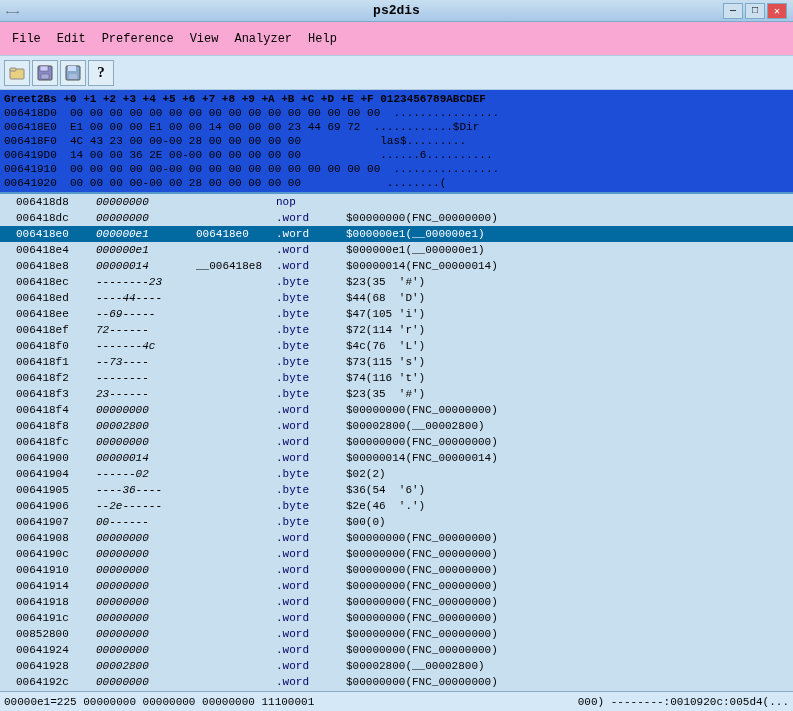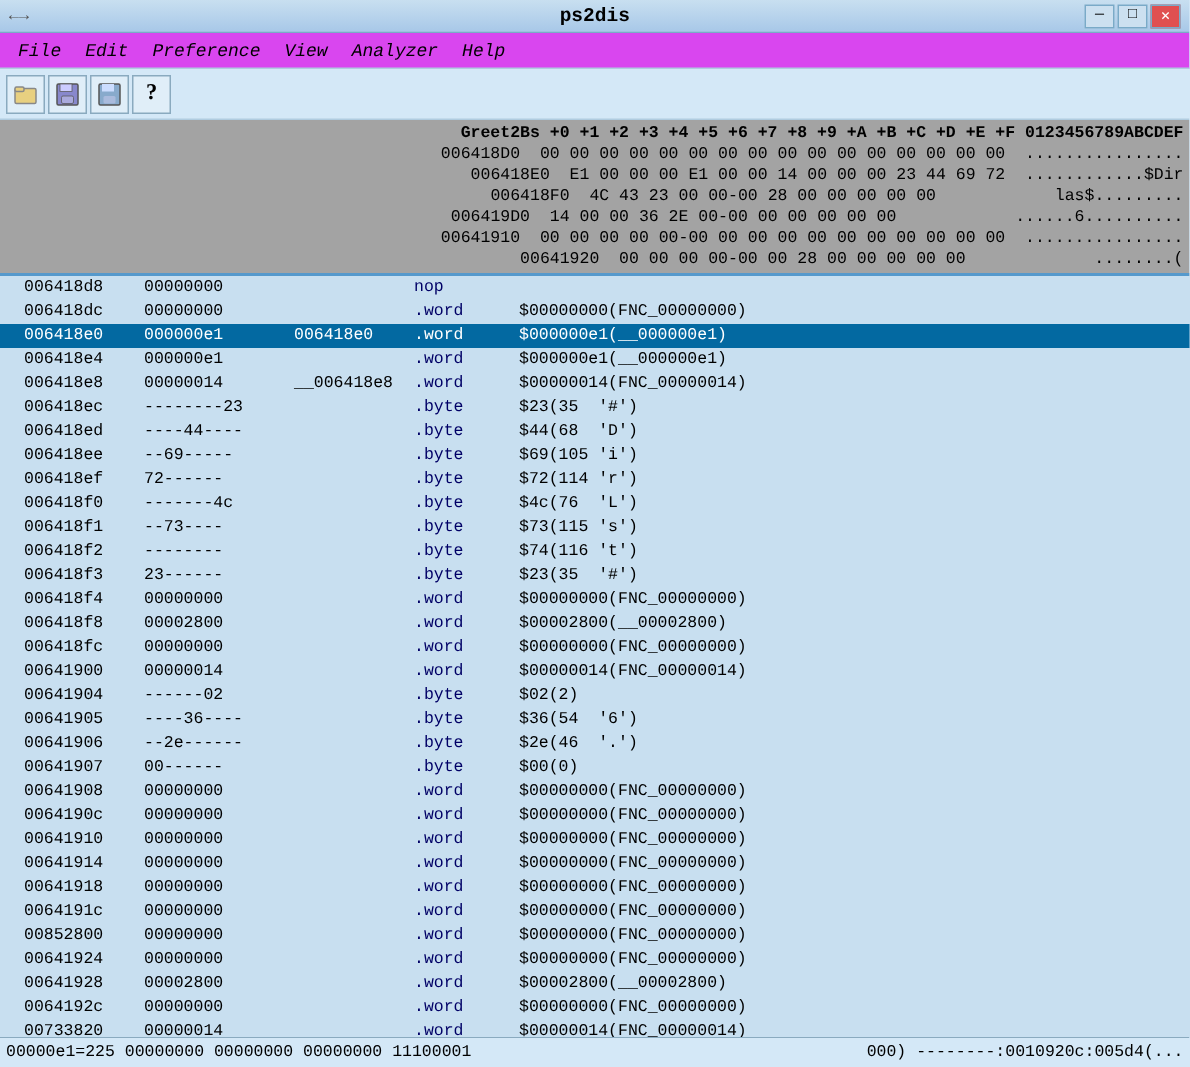--- a/index.html
+++ b/index.html
@@ -35,28 +35,27 @@
       font-size: 10px;
       cursor: pointer;
     }
     .win-btn.close-btn {
       background: #e05050;
       color: white;
       font-weight: bold;
     }
     
     #menu-bar {
-      background: #d946ef;
-      height: 24px;
+      background: #f9a8d4;
+      height: 34px;
       display: flex;
       align-items: center;
       padding: 0 4px;
       border-bottom: 1px solid #b0cce0;
       flex-shrink: 0;
-      font-style: italic;
     }
     .menu-item {
       padding: 2px 8px;
       font-size: 12px;
       color: #000;
       cursor: pointer;
     }
     
     #toolbar {
       background: #d4e8f7;
@@ -74,27 +73,26 @@
       background: #e0eef8;
       border: 1px solid #8aaabf;
       display: flex;
       align-items: center;
       justify-content: center;
       cursor: pointer;
       font-size: 14px;
     }
     
     #hex-area {
-      background: #a3a3a3;
+      background: #1d4ed8;
       flex-shrink: 0;
       border-bottom: 2px solid #5599cc;
       font-size: 11px;
       padding: 2px 4px;
       color: #000;
-      text-align: right;
     }
     .hex-header {
       color: #000;
       font-weight: bold;
       padding: 1px 0;
     }
     .hex-row {
       font-family: 'Courier New', monospace;
       font-size: 11px;
       white-space: pre;
@@ -117,21 +115,21 @@
     }
     .disasm-row.selected {
       background: #0369a1;
       color: white;
     }
     .disasm-row.selected .col-mnemonic,
     .disasm-row.selected .col-operand {
       color: white;
     }
     .col-addr { width: 80px; }
-    .col-bytes { width: 100px; }
+    .col-bytes { width: 100px; font-style: italic; }
     .col-label { width: 80px; }
     .col-mnemonic { width: 70px; color: #000060; }
     .col-operand { flex: 1; color: #000; }
     
     #status-bar {
       background: #d4e8f7;
       height: 20px;
       border-top: 1px solid #8aaabf;
       display: flex;
       align-items: center;
@@ -204,21 +202,21 @@
 
 <div id="disasm-area">
   <div id="disasm-rows">
       <div class="disasm-row"><span class="col-addr">006418d8 </span><span class="col-bytes">00000000  </span><span class="col-label">            </span><span class="col-mnemonic" style="color: rgb(0, 0, 102);">nop     </span><span class="col-operand"></span></div>
       <div class="disasm-row"><span class="col-addr">006418dc </span><span class="col-bytes">00000000  </span><span class="col-label">            </span><span class="col-mnemonic" style="color: rgb(0, 0, 102);">.word   </span><span class="col-operand">$00000000(FNC_00000000)</span></div>
       <div class="disasm-row selected"><span class="col-addr">006418e0 </span><span class="col-bytes">000000e1  </span><span class="col-label">006418e0    </span><span class="col-mnemonic">.word   </span><span class="col-operand">$000000e1(__000000e1)</span></div>
       <div class="disasm-row"><span class="col-addr">006418e4 </span><span class="col-bytes">000000e1  </span><span class="col-label">            </span><span class="col-mnemonic" style="color: rgb(0, 0, 102);">.word   </span><span class="col-operand">$000000e1(__000000e1)</span></div>
       <div class="disasm-row"><span class="col-addr">006418e8 </span><span class="col-bytes">00000014  </span><span class="col-label">__006418e8  </span><span class="col-mnemonic" style="color: rgb(0, 0, 102);">.word   </span><span class="col-operand">$00000014(FNC_00000014)</span></div>
       <div class="disasm-row"><span class="col-addr">006418ec </span><span class="col-bytes">--------23</span><span class="col-label">            </span><span class="col-mnemonic" style="color: rgb(0, 0, 102);">.byte   </span><span class="col-operand">$23(35  '#')</span></div>
       <div class="disasm-row"><span class="col-addr">006418ed </span><span class="col-bytes">----44----</span><span class="col-label">            </span><span class="col-mnemonic" style="color: rgb(0, 0, 102);">.byte   </span><span class="col-operand">$44(68  'D')</span></div>
-      <div class="disasm-row"><span class="col-addr">006418ee </span><span class="col-bytes">--69----- </span><span class="col-label">            </span><span class="col-mnemonic" style="color: rgb(0, 0, 102);">.byte   </span><span class="col-operand">$69(105 'i')</span></div>
+      <div class="disasm-row"><span class="col-addr">006418ee </span><span class="col-bytes">--69----- </span><span class="col-label">            </span><span class="col-mnemonic" style="color: rgb(0, 0, 102);">.byte   </span><span class="col-operand">$47(105 'i')</span></div>
       <div class="disasm-row"><span class="col-addr">006418ef </span><span class="col-bytes">72------  </span><span class="col-label">            </span><span class="col-mnemonic" style="color: rgb(0, 0, 102);">.byte   </span><span class="col-operand">$72(114 'r')</span></div>
       <div class="disasm-row"><span class="col-addr">006418f0 </span><span class="col-bytes">-------4c </span><span class="col-label">            </span><span class="col-mnemonic" style="color: rgb(0, 0, 102);">.byte   </span><span class="col-operand">$4c(76  'L')</span></div>
       <div class="disasm-row"><span class="col-addr">006418f1 </span><span class="col-bytes">--73----  </span><span class="col-label">            </span><span class="col-mnemonic" style="color: rgb(0, 0, 102);">.byte   </span><span class="col-operand">$73(115 's')</span></div>
       <div class="disasm-row"><span class="col-addr">006418f2 </span><span class="col-bytes">--------  </span><span class="col-label">            </span><span class="col-mnemonic" style="color: rgb(0, 0, 102);">.byte   </span><span class="col-operand">$74(116 't')</span></div>
       <div class="disasm-row"><span class="col-addr">006418f3 </span><span class="col-bytes">23------  </span><span class="col-label">            </span><span class="col-mnemonic" style="color: rgb(0, 0, 102);">.byte   </span><span class="col-operand">$23(35  '#')</span></div>
       <div class="disasm-row"><span class="col-addr">006418f4 </span><span class="col-bytes">00000000  </span><span class="col-label">            </span><span class="col-mnemonic" style="color: rgb(0, 0, 102);">.word   </span><span class="col-operand">$00000000(FNC_00000000)</span></div>
       <div class="disasm-row"><span class="col-addr">006418f8 </span><span class="col-bytes">00002800  </span><span class="col-label">            </span><span class="col-mnemonic" style="color: rgb(0, 0, 102);">.word   </span><span class="col-operand">$00002800(__00002800)</span></div>
       <div class="disasm-row"><span class="col-addr">006418fc </span><span class="col-bytes">00000000  </span><span class="col-label">            </span><span class="col-mnemonic" style="color: rgb(0, 0, 102);">.word   </span><span class="col-operand">$00000000(FNC_00000000)</span></div>
       <div class="disasm-row"><span class="col-addr">00641900 </span><span class="col-bytes">00000014  </span><span class="col-label">            </span><span class="col-mnemonic" style="color: rgb(0, 0, 102);">.word   </span><span class="col-operand">$00000014(FNC_00000014)</span></div>
       <div class="disasm-row"><span class="col-addr">00641904 </span><span class="col-bytes">------02  </span><span class="col-label">            </span><span class="col-mnemonic" style="color: rgb(0, 0, 102);">.byte   </span><span class="col-operand">$02(2)</span></div>

